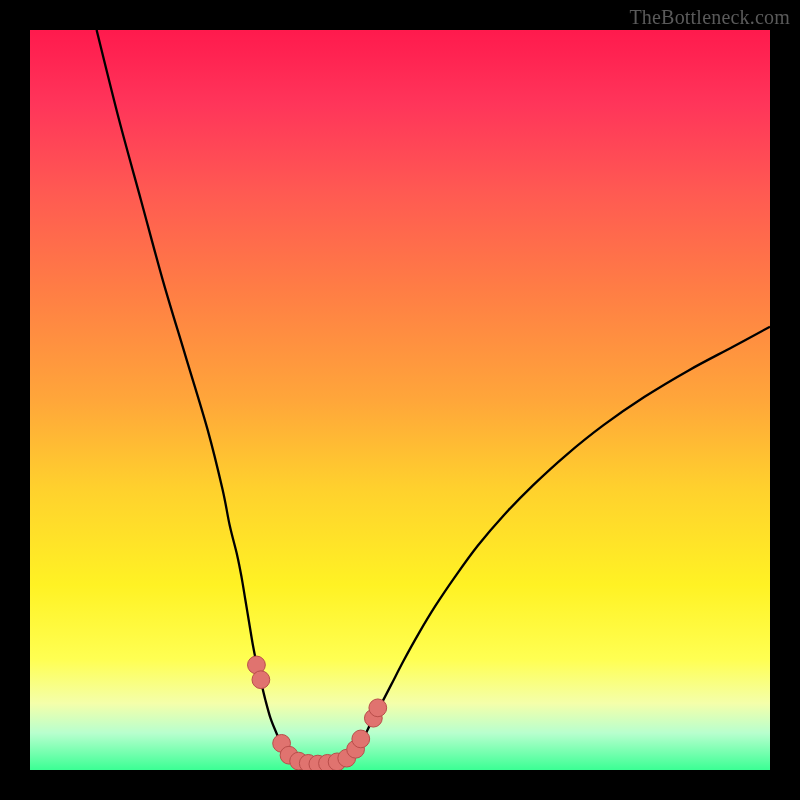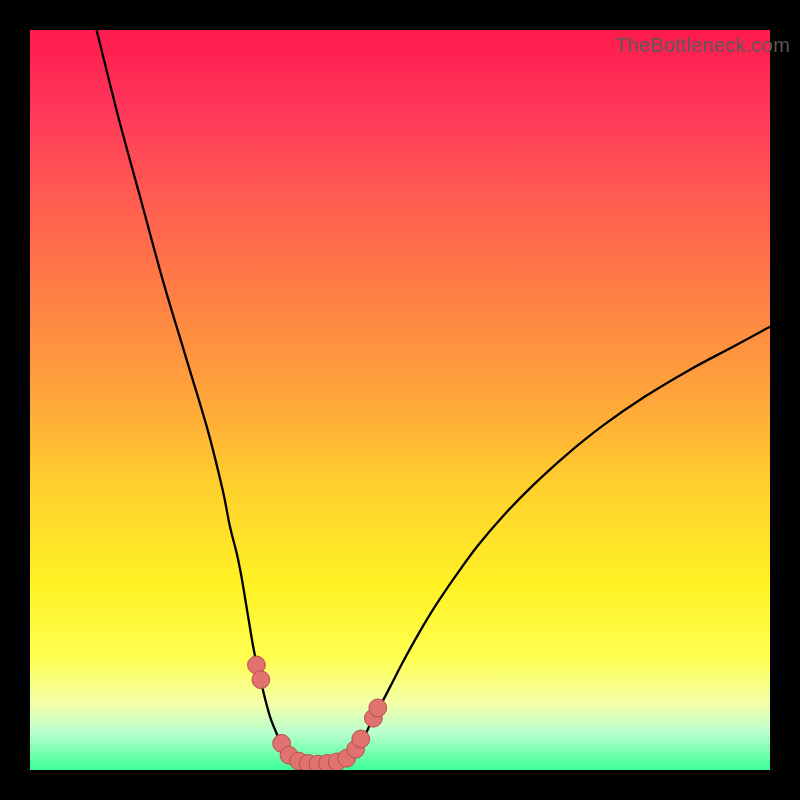--- a/index.html
+++ b/index.html
@@ -33,23 +33,22 @@
     );
   }
   .watermark {
     position: absolute;
     top: 6px;
     right: 10px;
     color: #5a5a5a;
     font-size: 20px;
     font-weight: 500;
     letter-spacing: 0.2px;
-    font-family: Liberation Sans, sans-serif;
+    font-family: Liberation Serif, serif;
     z-index: 10;
-    margin-top: 28px;
   }
   svg.curves {
     position: absolute;
     inset: 0;
     width: 100%;
     height: 100%;
   }
 </style>
 </head>
 <body>

